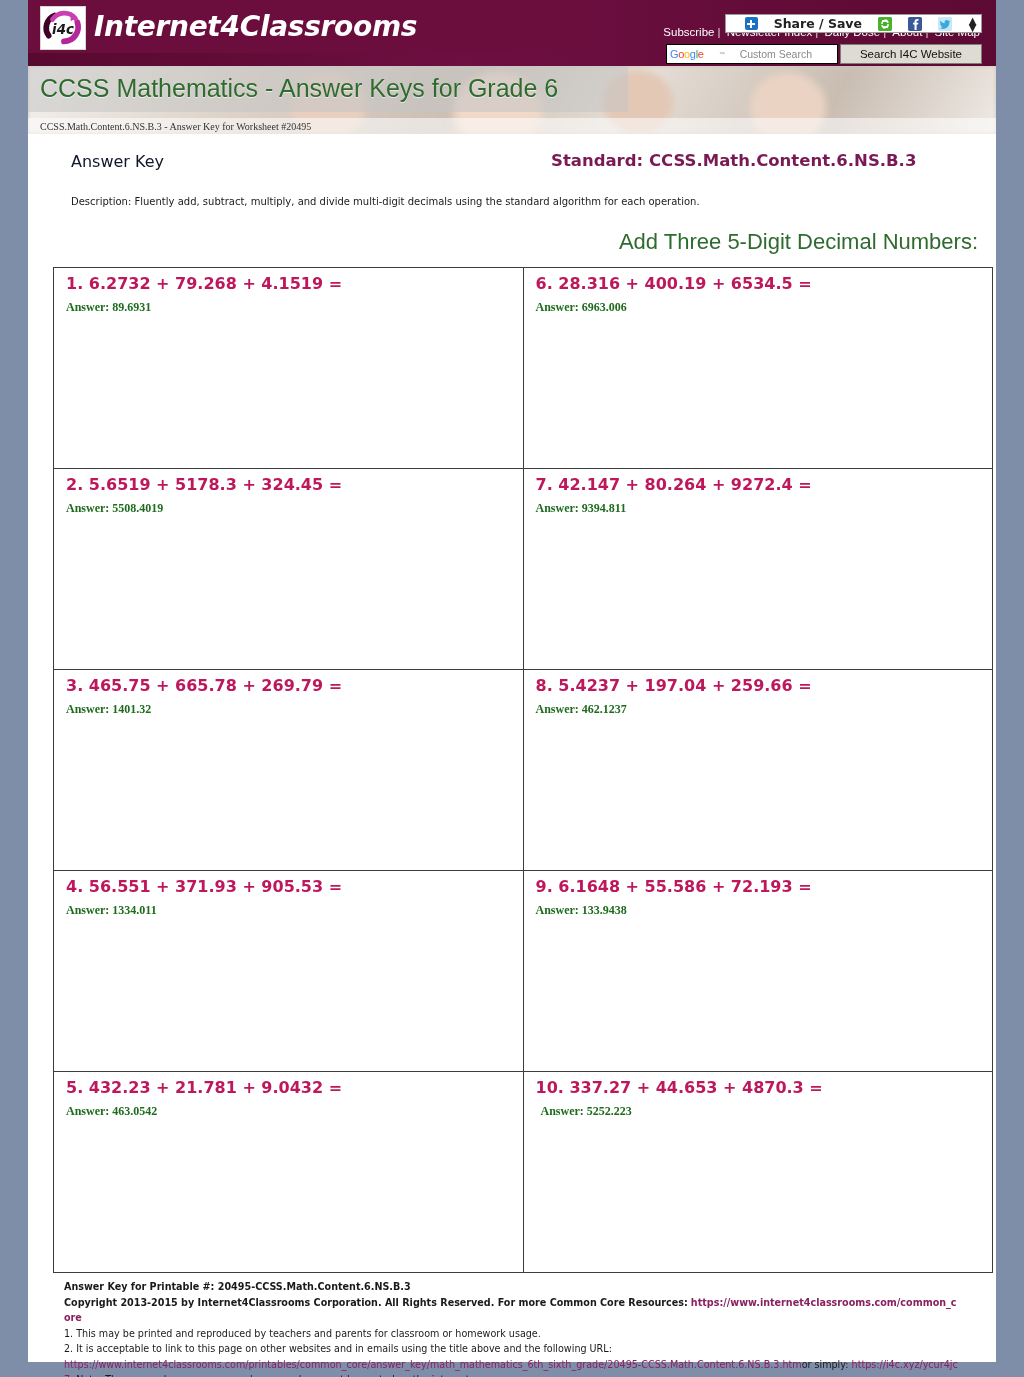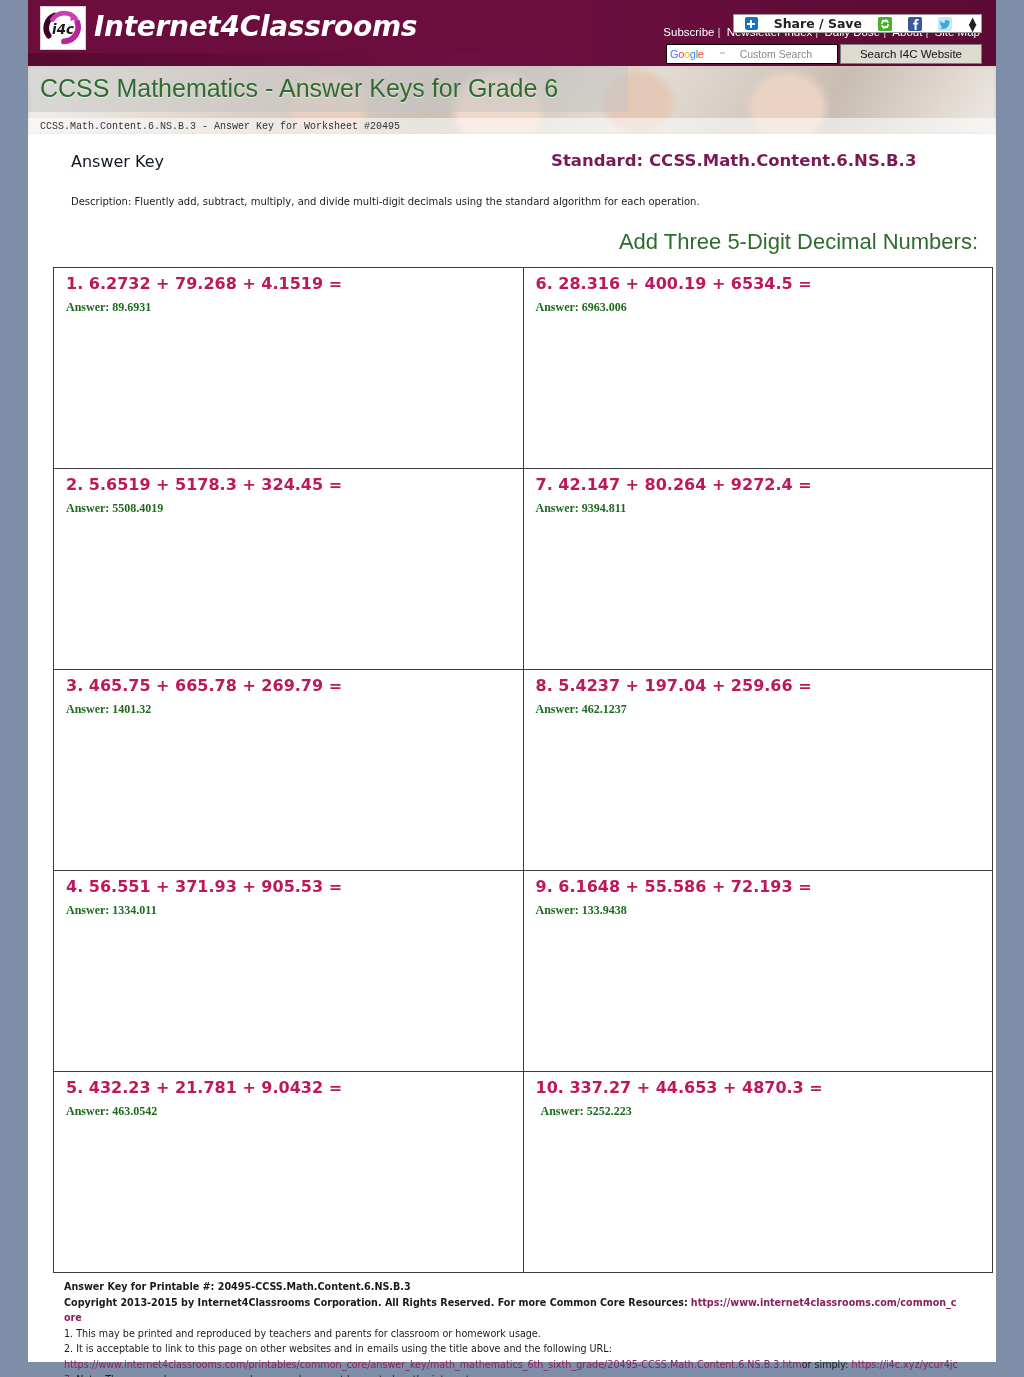--- a/index.html
+++ b/index.html
@@ -74,21 +74,21 @@
 
   .sharebar {
     position: absolute;
     right: 14px; top: 14px;
     height: 19px;
     background: #ffffff;
     border: 1px solid #9a9a9a;
     display: flex;
     align-items: center;
     gap: 16px;
-    padding: 0 4px 0 11px;
+    padding: 0 4px 0 19px;
     box-sizing: border-box;
   }
   .share-plus {
     width: 13px; height: 13px;
     background: #1a72c4;
     border-radius: 2px;
     position: relative;
     flex: none;
   }
   .share-plus::before, .share-plus::after {
@@ -187,21 +187,21 @@
     color: #2f6b2f;
     font-family: "Liberation Sans", sans-serif;
     white-space: nowrap;
     text-shadow: 0 1px 0 rgba(255,255,255,0.6);
   }
   .worksheet-id {
     position: absolute;
     left: 12px; bottom: 2px;
     font-size: 10px;
     color: #333333;
-    font-family: Liberation Mono, monospace;
+    font-family: Liberation Serif, serif;
     white-space: nowrap;
   }
 
   
   .content {
     position: relative;
     padding: 0 18px;
   }
   .ak-row {
     position: relative;

